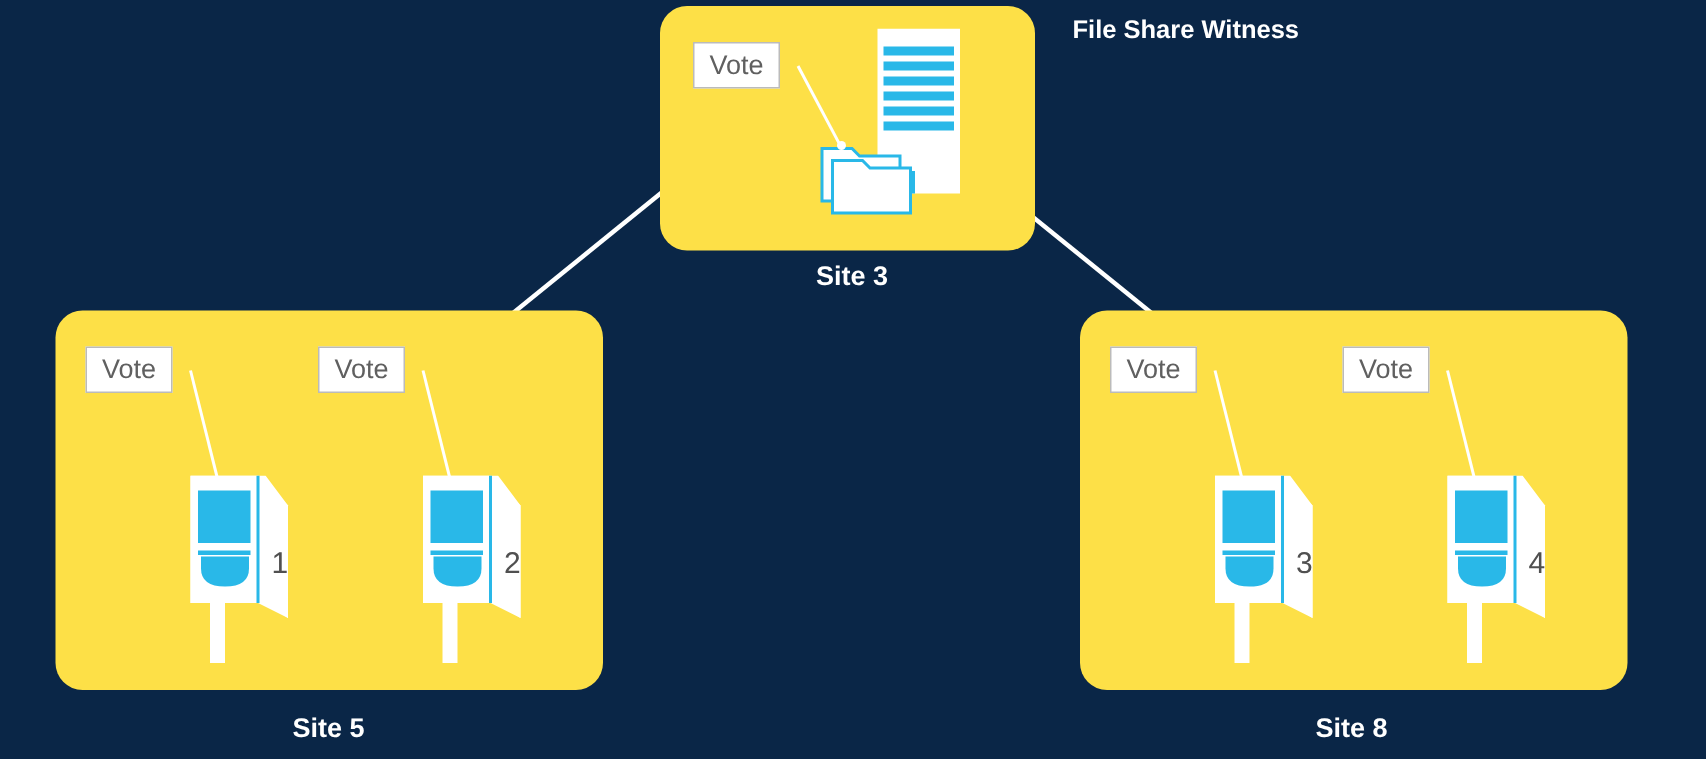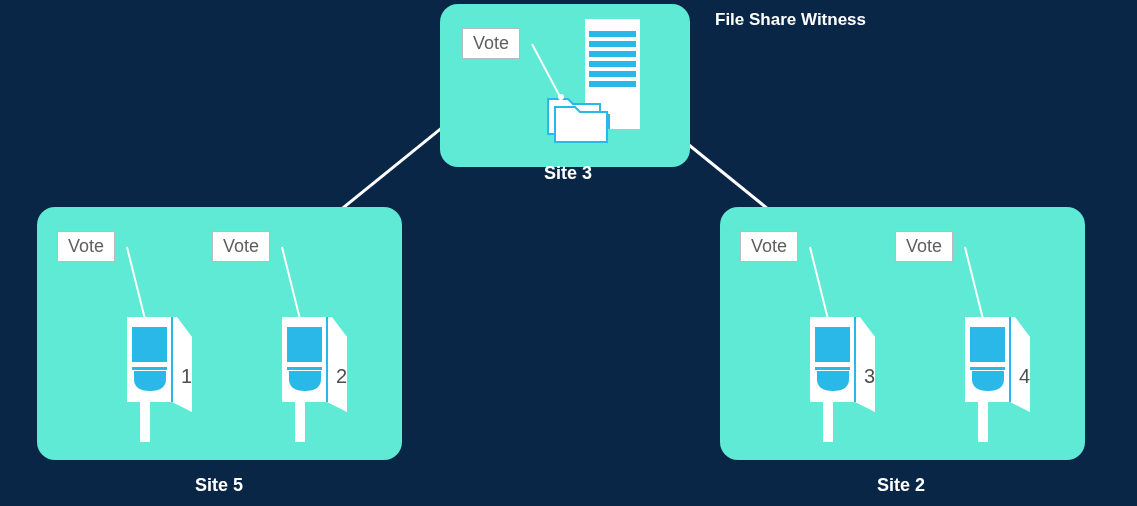--- a/index.html
+++ b/index.html
@@ -6,21 +6,21 @@
   body {
     background: #0a2647;
     width: 1137px;
     height: 506px;
     position: relative;
     font-family: "Segoe UI", Arial, sans-serif;
     overflow: hidden;
   }
   .site-box {
     position: absolute;
-    background: #5eead4;
+    background: #fde047;
     border-radius: 18px;
     text-align: center;
   }
   .site-label {
     position: absolute;
     color: #fff;
     font-weight: 600;
     font-size: 18px;
   }
   .witness-label {
@@ -85,21 +85,21 @@
 
   <svg class="server-icon" style="left:105px; top:85px;" width="70" height="55" viewBox="0 0 70 55">
 
     <path d="M3 10 L3 45 L55 45 L55 15 L28 15 L23 10 Z" fill="#fff" stroke="#29b8e8" stroke-width="2"></path>
 
     <path d="M10 18 L10 53 L62 53 L62 23 L35 23 L30 18 Z" fill="#fff" stroke="#29b8e8" stroke-width="2"></path>
   </svg>
 
   <div style="position:absolute; left:118px; top:90px; width:6px; height:6px; background:#fff; border-radius:50%;"></div>
 </div>
-<div class="site-label" style="left:544px; top:163px;">Site 3</div>
+<div class="site-label" style="left:544px; top:174px;">Site 3</div>
 <div class="witness-label" style="left:715px; top:10px;">File Share Witness</div>
 
 <div class="site-box" style="left:37px; top:207px; width:365px; height:253px;">
 
   <div class="vote-tag" style="left:20px; top:24px;">Vote</div>
   <div class="lead" style="left:89px; top:40px; height:75px; transform:rotate(-14deg);"></div>
   <svg class="server-icon" style="left:85px; top:110px;" width="75" height="125" viewBox="0 0 75 125">
 
     <path d="M5 0 L55 0 L70 20 L70 95 L55 85 L5 85 Z" fill="#fff"></path>
 
@@ -158,13 +158,13 @@
     <rect x="10" y="10" width="35" height="35" fill="#29b8e8"></rect>
     <rect x="10" y="50" width="35" height="3" fill="#29b8e8"></rect>
     <path d="M50 0 L70 20 L70 95 L50 85 Z" fill="#fff"></path>
     <path d="M50 0 L50 85" stroke="#29b8e8" stroke-width="2"></path>
     <path d="M15 60 Q15 75 28 75 L28 125 L18 125 L18 78 Q8 78 8 60 Z" fill="#fff"></path>
     <path d="M12 54 L44 54 L44 62 Q44 74 28 74 Q12 74 12 62 Z" fill="#29b8e8"></path>
   </svg>
   <div style="position:absolute; left:259px; top:111px; width:6px; height:6px; background:#fff; border-radius:50%;"></div>
   <div class="node-num" style="left:299px; top:158px;">4</div>
 </div>
-<div class="site-label" style="left:877px; top:475px;">Site 2</div>
+<div class="site-label" style="left:877px; top:475px;">Site 8</div>
 
 </body></html>

